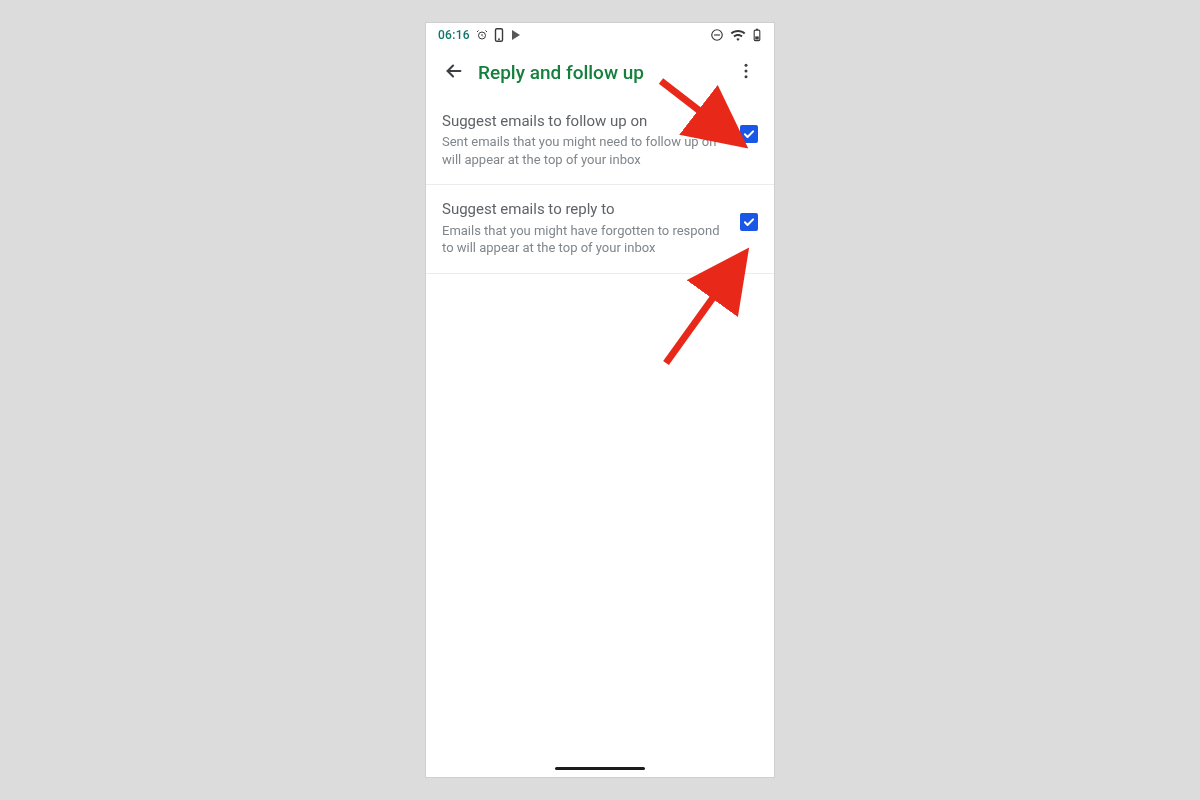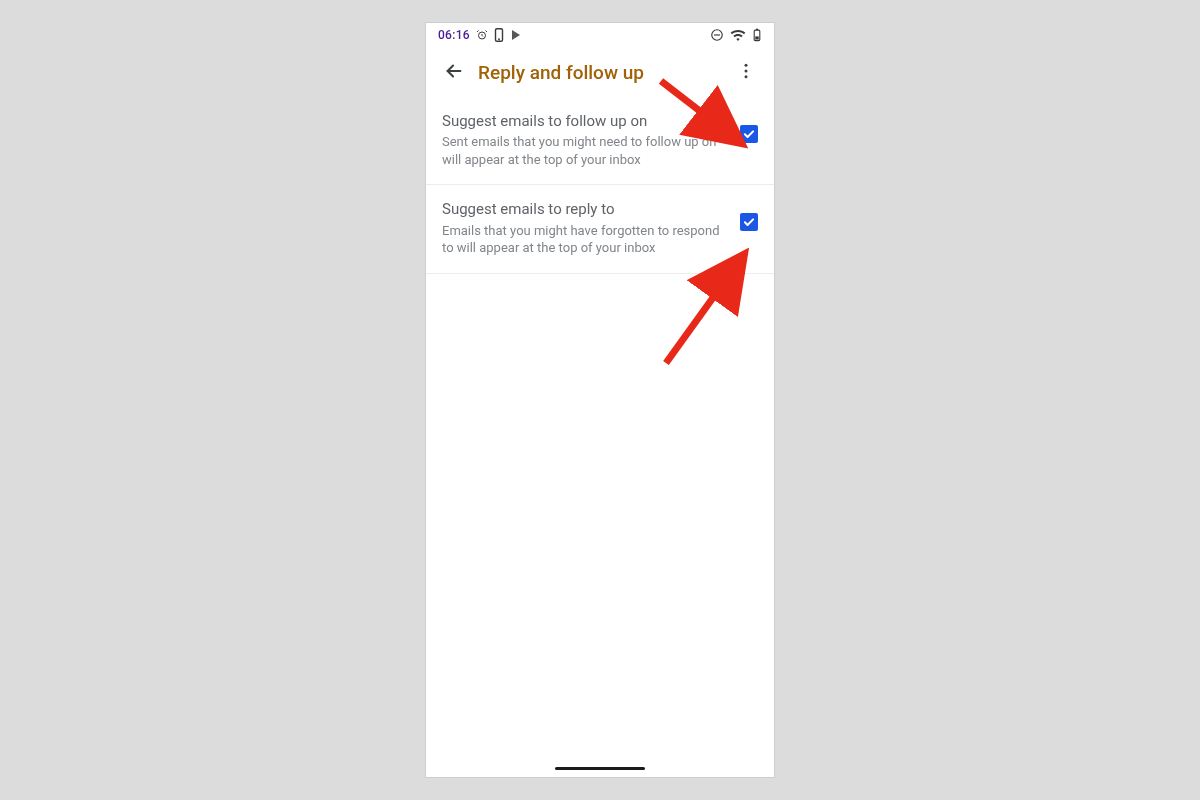--- a/index.html
+++ b/index.html
@@ -22,21 +22,21 @@
     overflow: hidden;
   }
   
   .statusbar {
     height: 24px;
     display: flex;
     align-items: center;
     justify-content: space-between;
     padding: 0 12px;
     font-size: 12px;
-    color: #4c1d95;
+    color: #0f766e;
   }
   .statusbar .left, .statusbar .right {
     display: flex;
     align-items: center;
     gap: 6px;
   }
   .statusbar svg { display: block; }
   .clock { font-weight: 500; letter-spacing: 0.3px; }
 
   
@@ -48,21 +48,21 @@
   }
   .appbar .back {
     width: 40px; height: 40px;
     display: flex; align-items: center; justify-content: center;
     border: none; background: none; cursor: pointer;
   }
   .appbar .title {
     flex: 1;
     font-size: 19px;
     font-weight: 500;
-    color: #a16207;
+    color: #15803d;
     padding-left: 4px;
   }
   .appbar .overflow {
     width: 40px; height: 40px;
     display: flex; align-items: center; justify-content: center;
     border: none; background: none; cursor: pointer;
   }
 
   
   .row {

